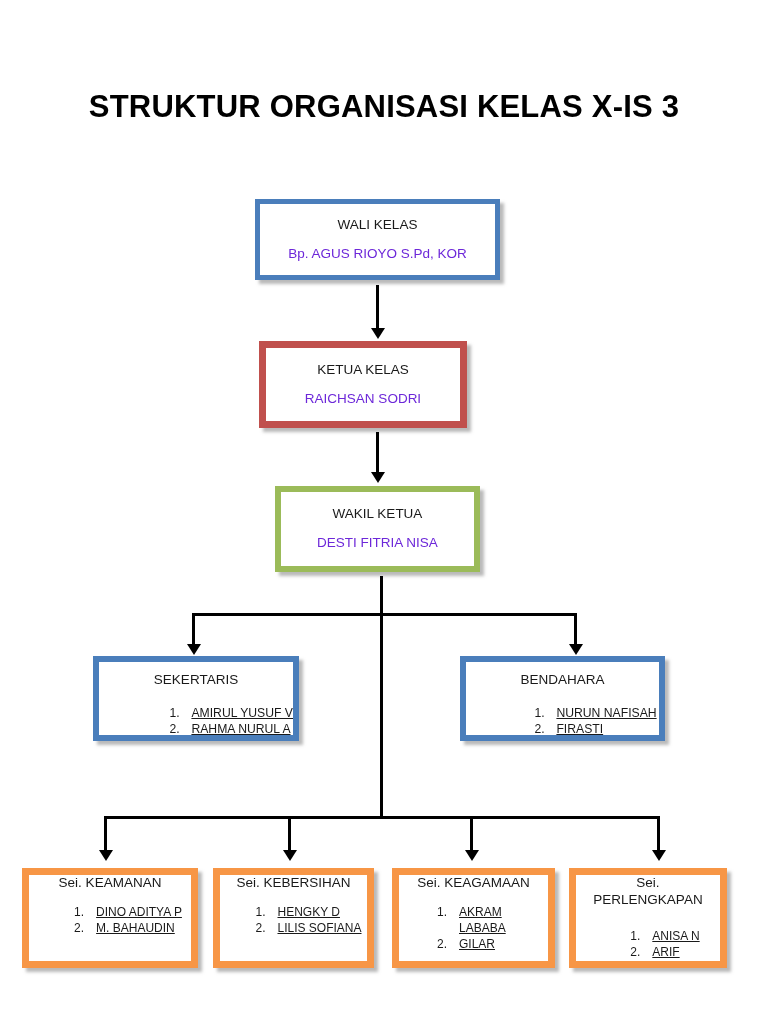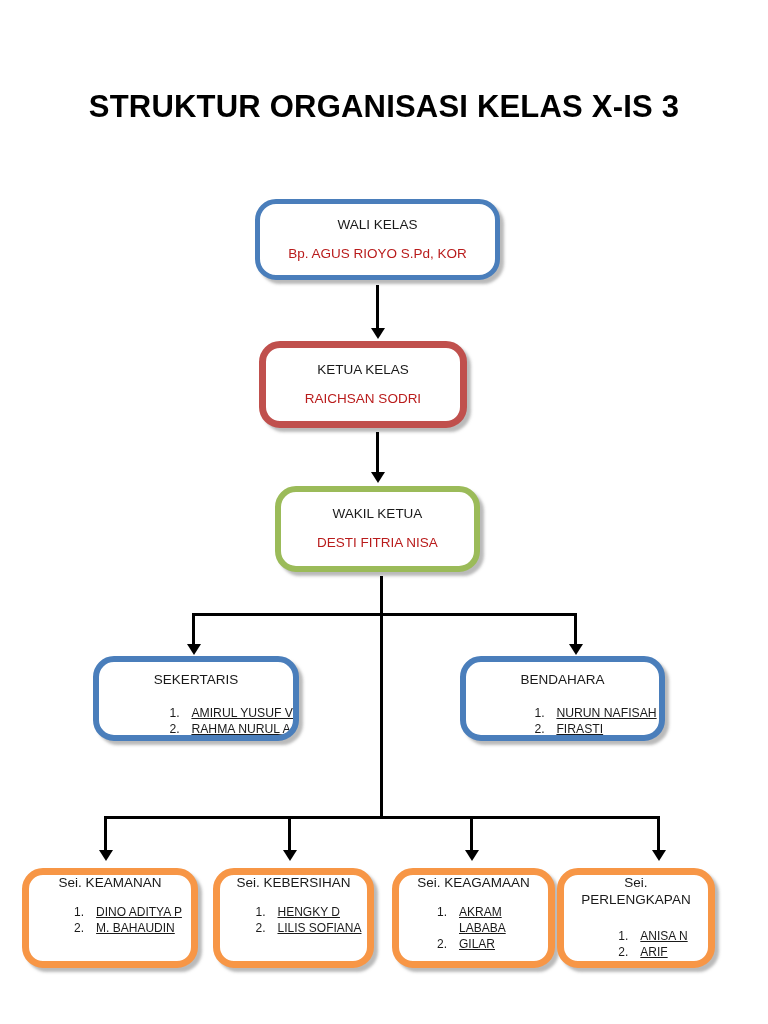--- a/index.html
+++ b/index.html
@@ -37,36 +37,35 @@
   
   .node {
     position: absolute;
     background: #ffffff;
     border-style: solid;
     box-shadow: 4px 4px 3px rgba(130,130,130,0.55);
     overflow: hidden;
     display: flex;
     flex-direction: column;
     align-items: center;
-    border-radius: 21px;
   }
 
   .node-title {
     width: 100%;
     text-align: center;
     color: #1a1a1a;
     font-size: 13.5px;
     line-height: 1.25;
     white-space: pre-line;
   }
 
   .node-sub {
     width: 100%;
     text-align: center;
-    color: #b91c1c;
+    color: #6d28d9;
     font-size: 13.5px;
     line-height: 1.25;
   }
 
   
   .member-list {
     list-style: none;
     counter-reset: memitem;
     text-align: left;
     color: #1a1a1a;
@@ -134,21 +133,21 @@
 
   
   .sei {
     top: 868px;
     height: 100px;
     border-width: 7px;
   }
   #node-keamanan     { left: 22px;  width: 176px; }
   #node-kebersihan   { left: 213px; width: 161px; }
   #node-keagamaan    { left: 392px; width: 163px; }
-  #node-perlengkapan { left: 557px; width: 158px; }
+  #node-perlengkapan { left: 569px; width: 158px; }
 
   .sei .node-title { }
   .sei .member-list {
     margin-top: 13px;
     margin-left: 30px;
     font-size: 12px;
   }
   #node-keamanan .member-list     { margin-left: 34px; }
   #node-kebersihan .member-list   { margin-left: 28px; }
   #node-keagamaan .member-list    { margin-left: 36px; }

